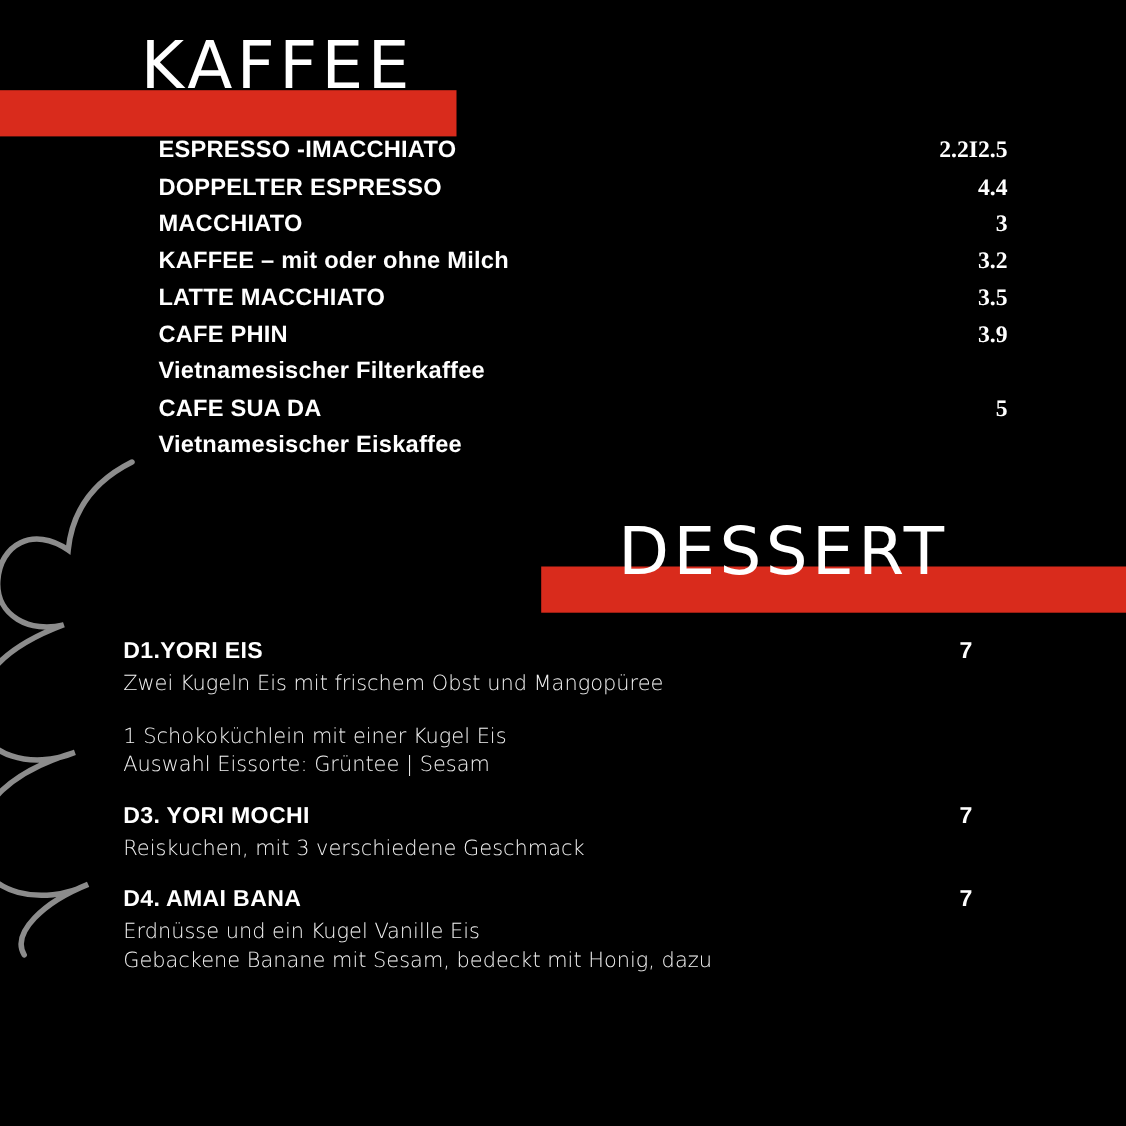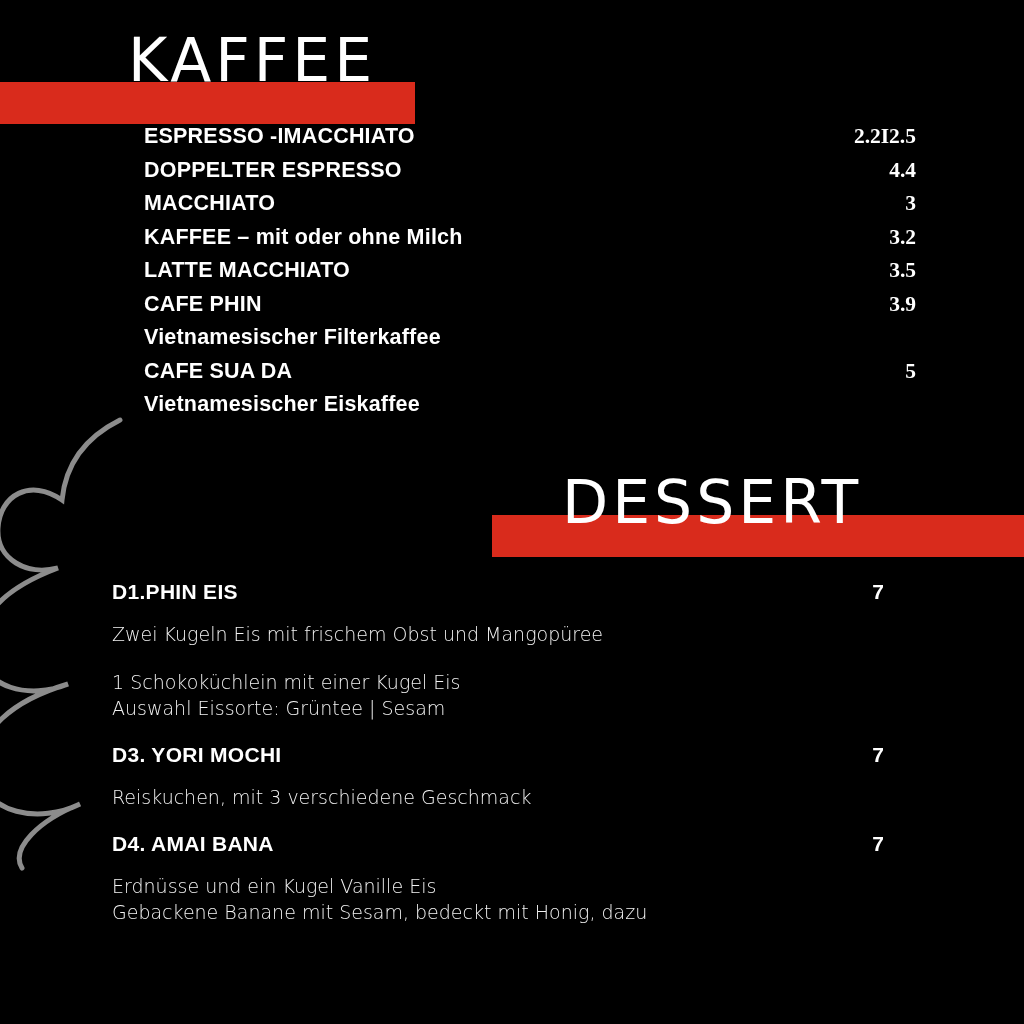--- a/index.html
+++ b/index.html
@@ -111,21 +111,21 @@
     font-weight: bold;
     font-size: 21px;
     text-align: right;
   }
   .ddesc {
     font-family: "DejaVu Sans", sans-serif;
     font-weight: 300;
     font-size: 19px;
     line-height: 26px;
     color: #f2f2f2;
-    margin-top: 17px;
+    margin-top: 4px;
   }
   .ddesc div { white-space: nowrap; }
 </style>
 </head>
 <body>
 
 <svg class="scribble" viewBox="0 0 260 480" fill="none">
   <path d="M150 20 C110 40 95 70 92 100 C60 78 30 95 28 128 C26 160 58 176 88 168
            C40 186 8 212 10 250 C12 288 60 300 98 284
            C44 300 6 330 10 372 C14 414 70 424 110 404
@@ -180,21 +180,21 @@
   <div class="heading-wrap">
     <div class="heading-bar" id="dessert-bar"></div>
     <div class="heading-text" id="dessert-title">DESSERT</div>
   </div>
 </div>
 
 <div class="dessert-list">
 
   <div class="ditem">
     <div class="dhead">
-      <span class="dname">D1.PHIN EIS</span>
+      <span class="dname">D1.YORI EIS</span>
       <span class="dprice">7</span>
     </div>
     <div class="ddesc">
       <div>Zwei Kugeln Eis mit frischem Obst und Mangopüree</div>
     </div>
   </div>
 
   <div class="ditem">
     <div class="ddesc">
       <div>1 Schokoküchlein mit einer Kugel Eis</div>

